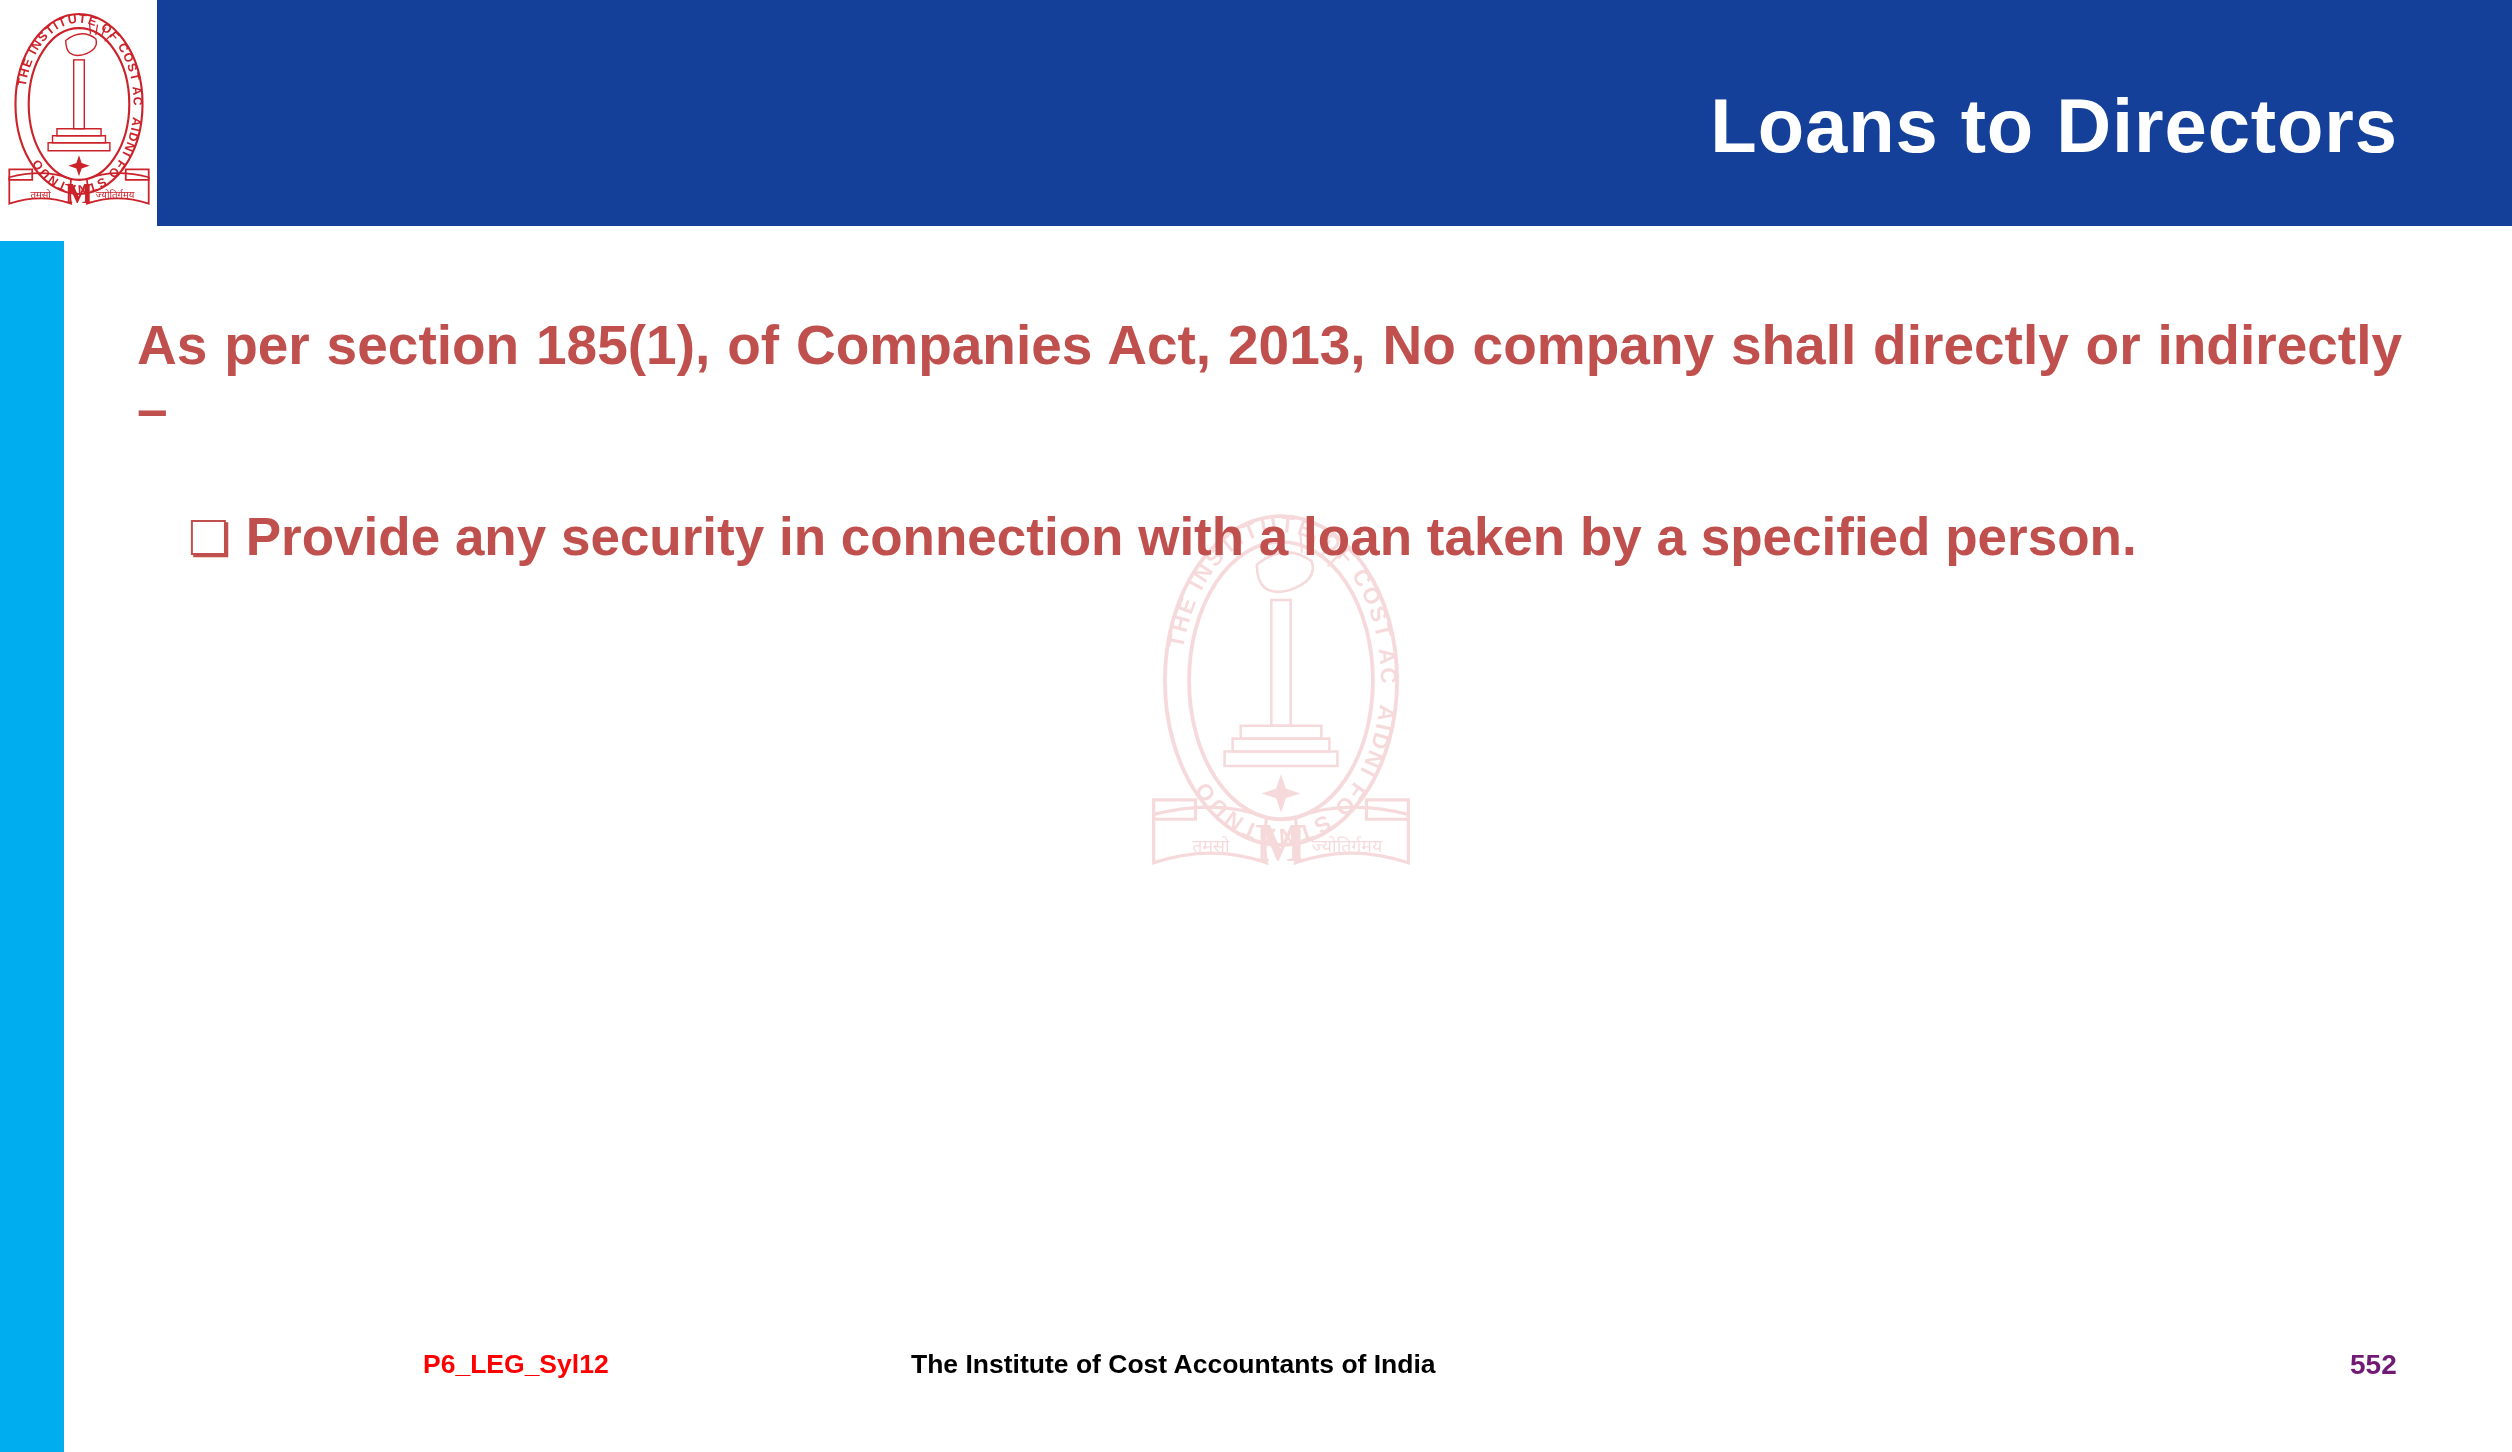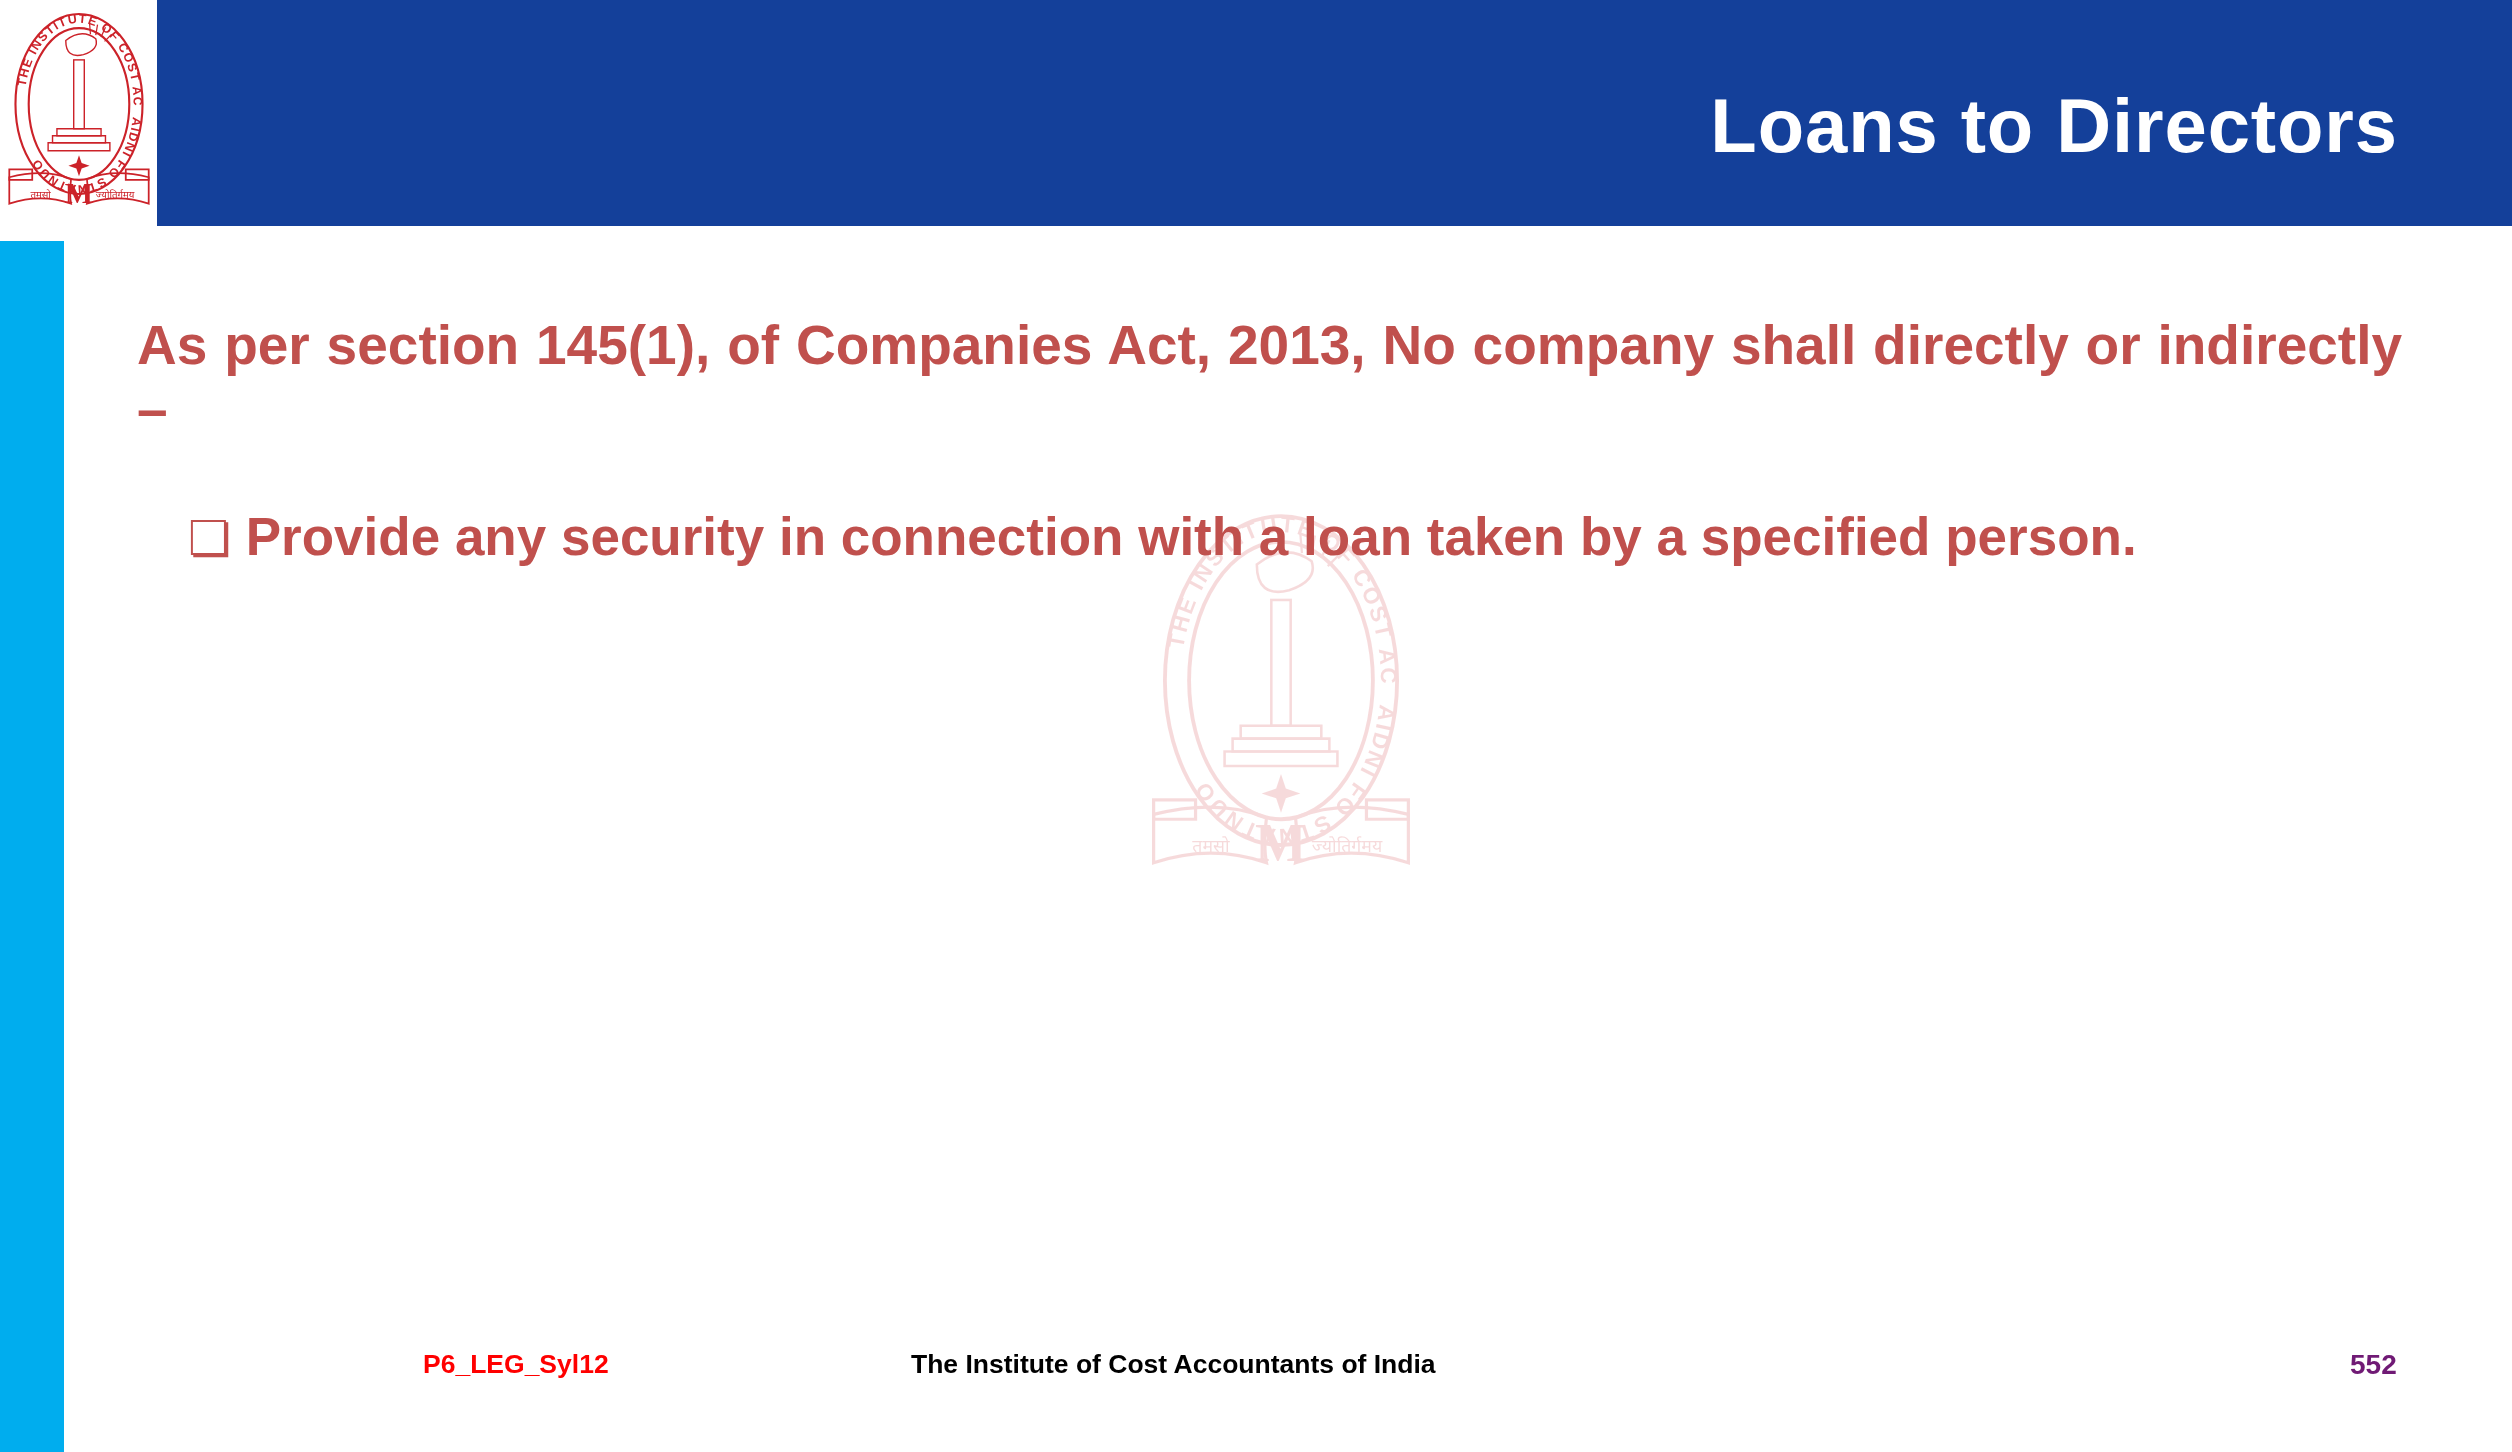--- a/index.html
+++ b/index.html
@@ -250,21 +250,21 @@
         <path d="M138,186 h26 v12 h-26 z"></path>
       </g>
       <text x="85" y="224" text-anchor="middle" font-family="'Liberation Serif', serif" font-size="34" font-weight="bold" fill="#CC2229">M</text>
       <text x="30" y="218" font-family="'DejaVu Sans', sans-serif" font-size="11" fill="#CC2229">तमसो</text>
       <text x="104" y="218" font-family="'DejaVu Sans', sans-serif" font-size="11" fill="#CC2229">ज्योतिर्गमय</text>
     </svg>
   </div>
 
   <div class="body-area">
 
-    <p class="lead-para">As per section 145(1), of Companies Act, 2013, No company shall directly or indirectly –</p>
+    <p class="lead-para">As per section 185(1), of Companies Act, 2013, No company shall directly or indirectly –</p>
 
     <ul class="bullet-list">
       <li class="bullet-item">
         <span class="bullet-mark">❏</span>
         <span>Provide any security in connection with a loan taken by a specified person.</span>
       </li>
     </ul>
 
   </div>
 

